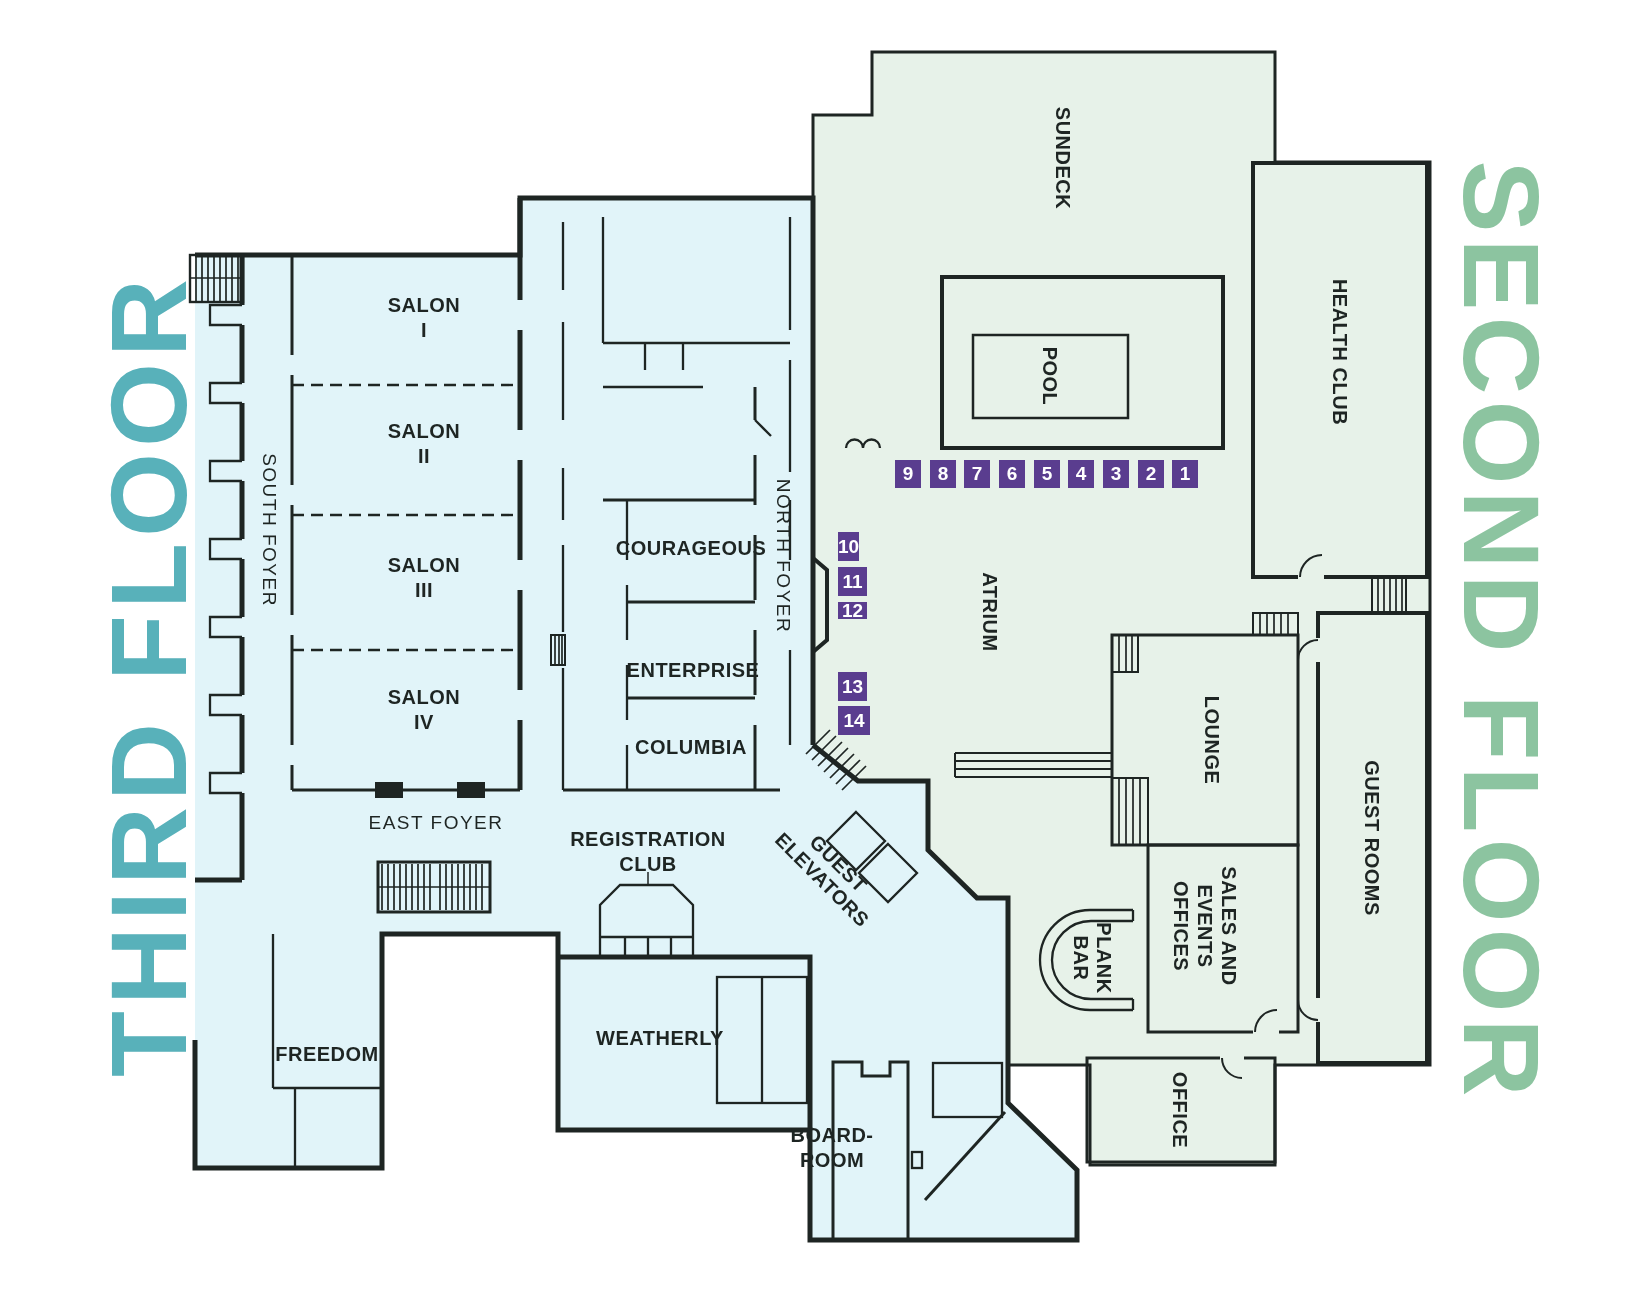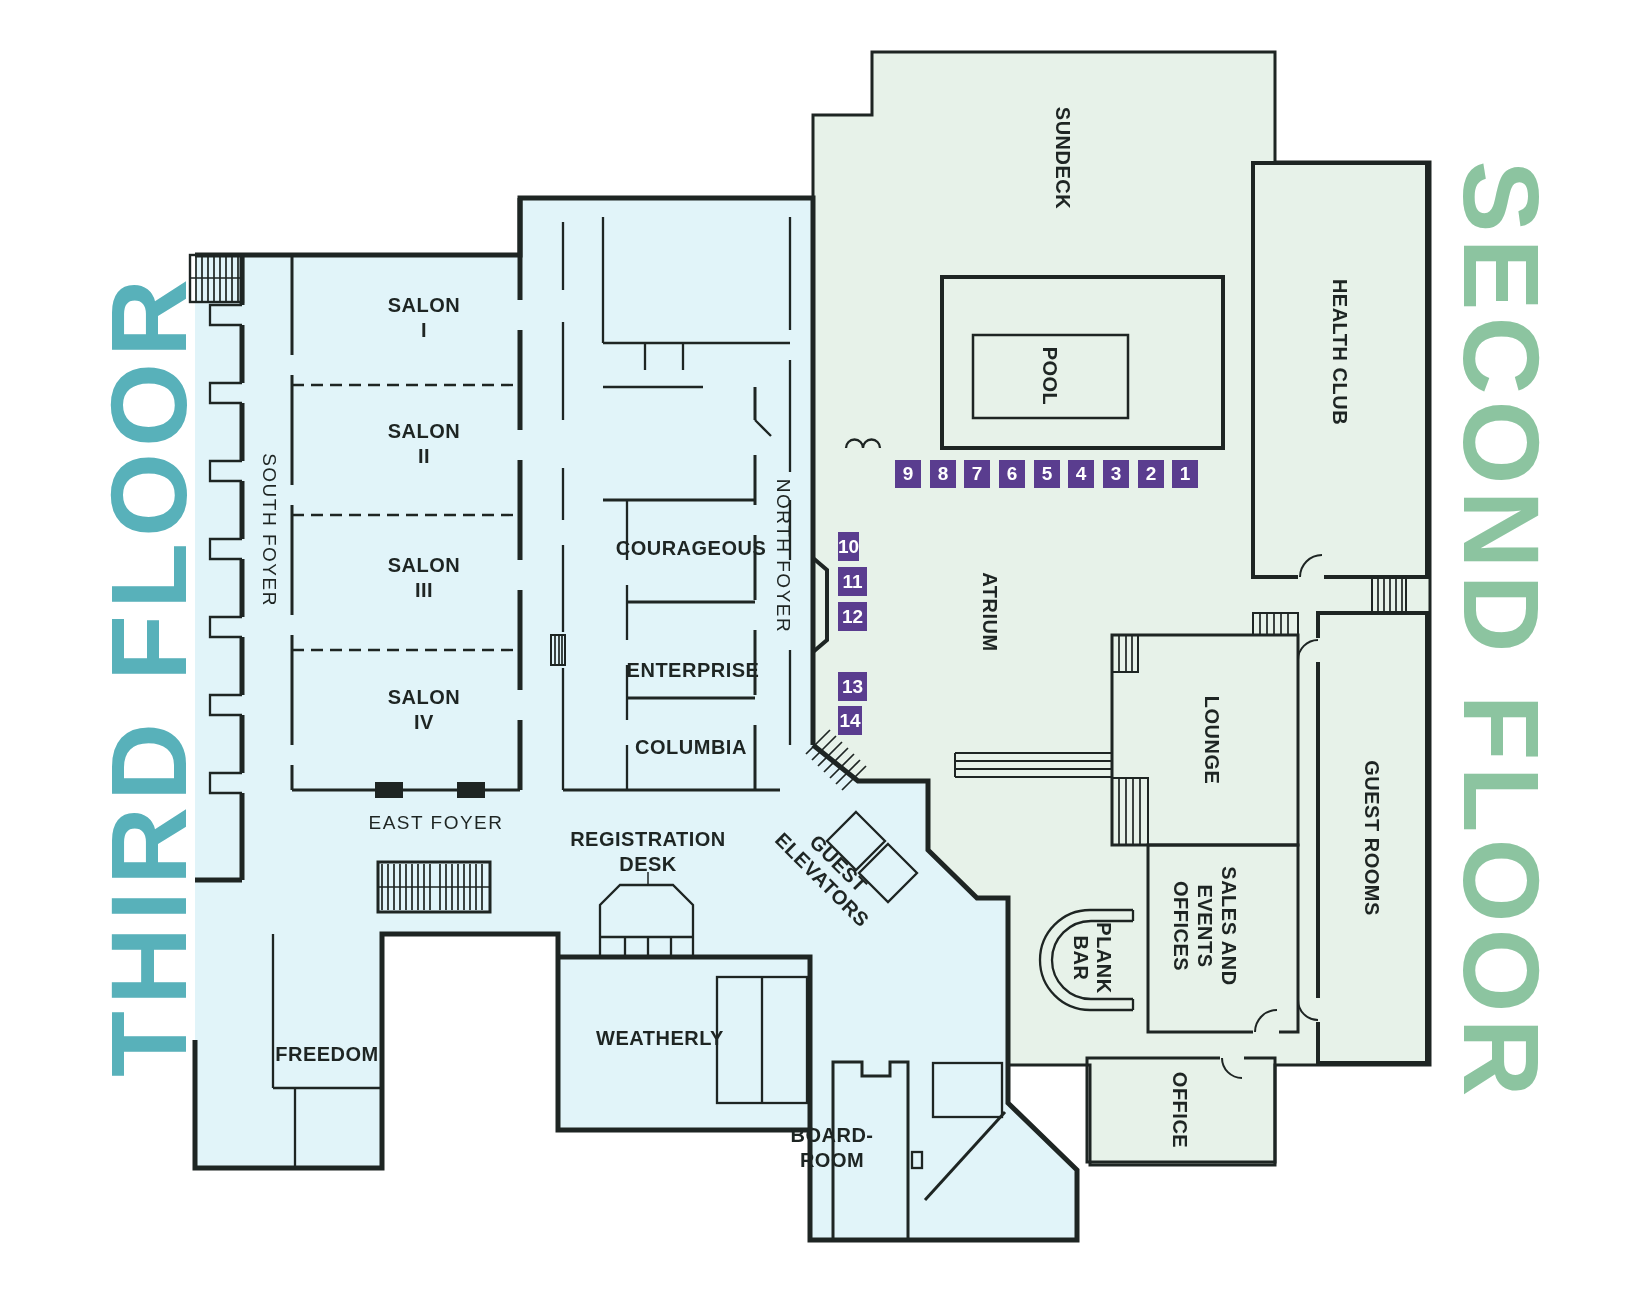--- a/index.html
+++ b/index.html
@@ -145,21 +145,21 @@
     <div><span>SALON</span><span>III</span></div></div>
   <div class="lbl" style="left:344px;top:684px;width:160px;height:52px;">
     <div><span>SALON</span><span>IV</span></div></div>
   <div class="lbl light rot90" style="left:150px;top:515px;width:240px;height:30px;">SOUTH FOYER</div>
   <div class="lbl light rot90" style="left:664px;top:541px;width:240px;height:30px;">NORTH FOYER</div>
   <div class="lbl light" style="left:336px;top:808px;width:200px;height:28px;">EAST FOYER</div>
   <div class="lbl" style="left:601px;top:534px;width:180px;height:28px;">COURAGEOUS</div>
   <div class="lbl" style="left:603px;top:628px;width:180px;height:28px;margin-top:28px;">ENTERPRISE</div>
   <div class="lbl" style="left:606px;top:733px;width:170px;height:28px;">COLUMBIA</div>
   <div class="lbl" style="left:558px;top:826px;width:180px;height:52px;">
-    <div><span>REGISTRATION</span><span>DESK</span></div></div>
+    <div><span>REGISTRATION</span><span>CLUB</span></div></div>
   <div class="lbl rot45" style="left:745px;top:849px;width:170px;height:46px;line-height:23px;">
     <div><span>GUEST</span><span>ELEVATORS</span></div></div>
   <div class="lbl" style="left:247px;top:1040px;width:160px;height:28px;">FREEDOM</div>
   <div class="lbl" style="left:570px;top:1024px;width:180px;height:28px;text-align:center;">WEATHERLY</div>
   <div class="lbl" style="left:752px;top:1122px;width:160px;height:52px;">
     <div><span>BOARD-</span><span>ROOM</span></div></div>
 
   <div class="lbl rot90" style="left:963px;top:143px;width:200px;height:30px;">SUNDECK</div>
   <div class="lbl rot90" style="left:990px;top:361px;width:120px;height:30px;">POOL</div>
   <div class="lbl rot90" style="left:1220px;top:337px;width:240px;height:30px;">HEALTH CLUB</div>
@@ -177,17 +177,17 @@
   <div class="badge" style="left:964px;top:460px;width:26px;height:28px;">7</div>
   <div class="badge" style="left:999px;top:460px;width:26px;height:28px;">6</div>
   <div class="badge" style="left:1034px;top:460px;width:26px;height:28px;">5</div>
   <div class="badge" style="left:1068px;top:460px;width:26px;height:28px;">4</div>
   <div class="badge" style="left:1103px;top:460px;width:26px;height:28px;">3</div>
   <div class="badge" style="left:1138px;top:460px;width:26px;height:28px;">2</div>
   <div class="badge" style="left:1172px;top:460px;width:26px;height:28px;">1</div>
 
   <div class="badge" style="left:838px;top:532px;width:21px;height:29px;">10</div>
   <div class="badge" style="left:838px;top:567px;width:29px;height:29px;">11</div>
-  <div class="badge" style="left:838px;top:602px;width:29px;height:29px;">12</div>
+  <div class="badge" style="left:838px;top:602px;width:29px;height:17px;">12</div>
   <div class="badge" style="left:838px;top:672px;width:29px;height:29px;">13</div>
-  <div class="badge" style="left:838px;top:706px;width:24px;height:29px;">14</div>
+  <div class="badge" style="left:838px;top:706px;width:32px;height:29px;">14</div>
 
 </div>
 
 </body></html>

